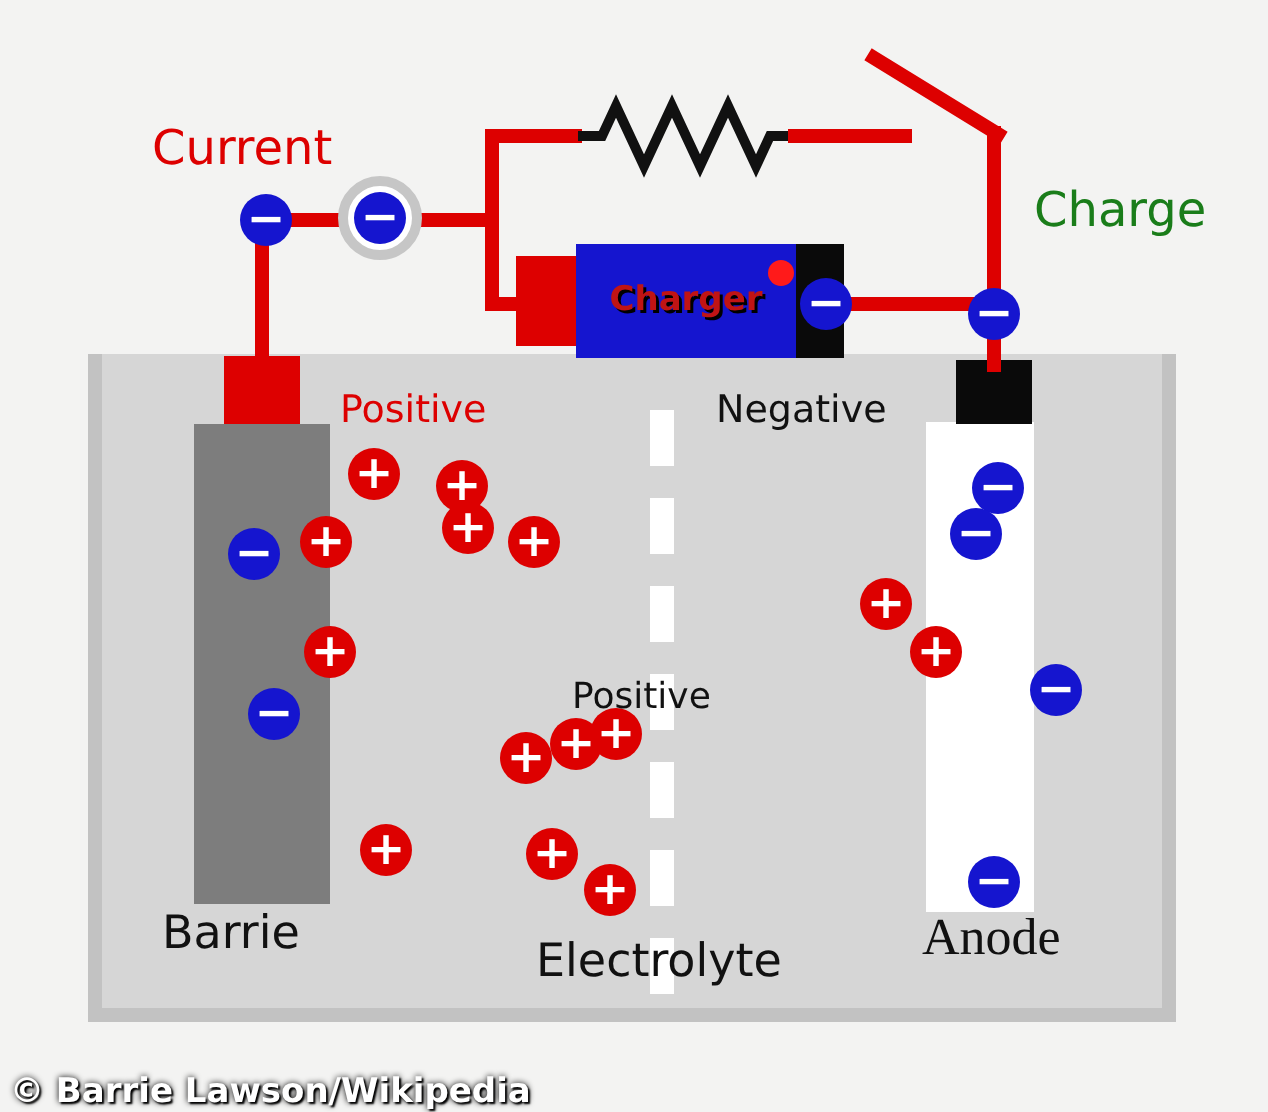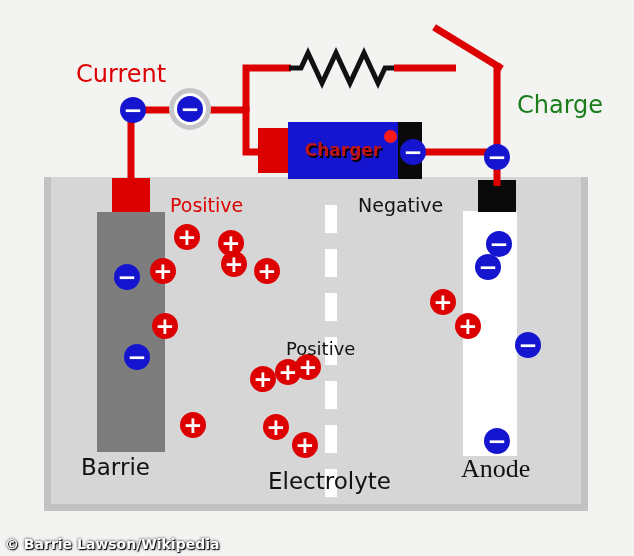--- a/index.html
+++ b/index.html
@@ -43,21 +43,21 @@
   
   .lbl{position:absolute;z-index:40;white-space:nowrap;}
   .lbl-current{left:76px;top:60px;font-size:24px;color:var(--wire-red);text-align:right;}
   .lbl-charge{left:517px;top:91px;font-size:24px;color:var(--charge-green);}
   .lbl-positive{left:170px;top:194px;font-size:19px;color:var(--wire-red);}
   .lbl-negative{left:358px;top:194px;font-size:19px;color:#111;}
   .lbl-separator{left:286px;top:338px;font-size:18px;color:#111;}
   .lbl-cathode{left:81px;top:454px;font-size:23px;color:#111;}
   .lbl-electrolyte{left:268px;top:468px;font-size:23px;color:#111;}
   .lbl-anode{left:461px;top:454px;font-size:26px;color:#111;font-family:Liberation Serif, serif;}
-  .lbl-credit{left:5px;top:536px;font-size:14px;font-weight:bold;color:#fff;
+  .lbl-credit{left:5px;top:536px;font-size:17px;font-weight:bold;color:#fff;
         text-shadow:0 0 3px #000,1px 1px 1px #000;}
 </style>
 </head>
 <body>
 
 <div id="stage">
 
   <div class="tank"></div>
   <div class="cathode-bar"></div>
   <div class="anode-bar"></div>

